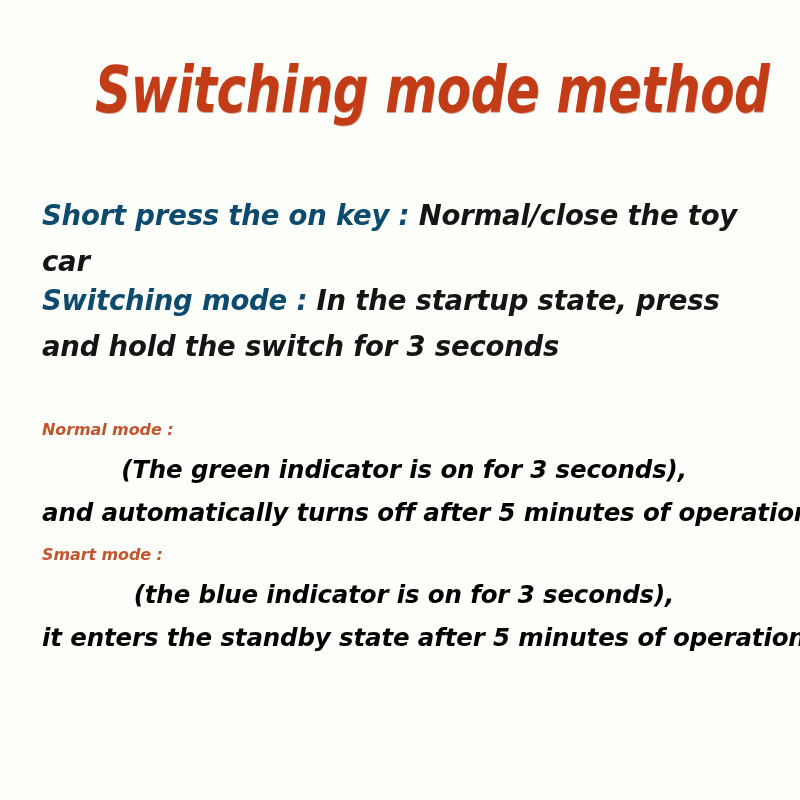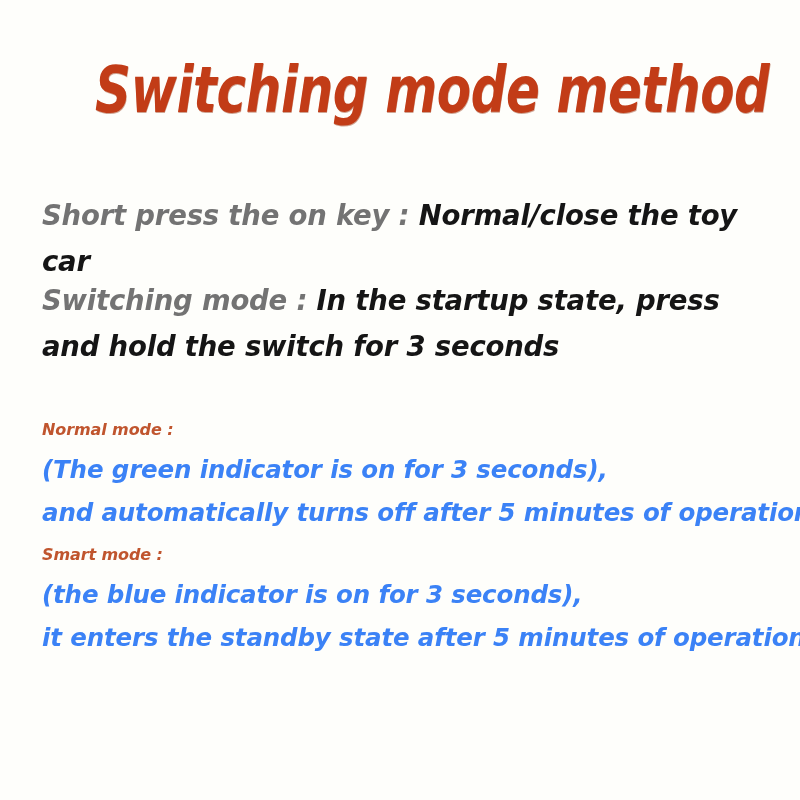--- a/index.html
+++ b/index.html
@@ -59,41 +59,42 @@
     color: #151515;
     white-space: normal;
   }
 
   
   .lg {
     font-size: 27.5px;
     line-height: 46px;
     letter-spacing: -0.2px;
   }
-  .lg .lead { color: #737373; }
+  .lg .lead { color: #0c4a6e; }
 
   .lead { font-weight: 700; }
 
   .mode-head {
     font-family: "DejaVu Sans", sans-serif;
     font-weight: 700;
     font-size: 16px;
     line-height: 36px;
     color: #c0552e;
     letter-spacing: -0.1px;
   }
 
   .mode-body-line {
     font-family: "DejaVu Sans", sans-serif;
     font-weight: 700;
     font-size: 24.5px;
     line-height: 43px;
-    color: #3b82f6;
+    color: #000000;
     letter-spacing: -0.15px;
     white-space: nowrap;
+    text-align: center;
   }
 
   .blk-short   { top: 192px; }
   .blk-switch  { top: 277px; }
   .blk-normal  { top: 412px; }
   .blk-smart   { top: 537px; }
 </style>
 </head>
 <body>
 

